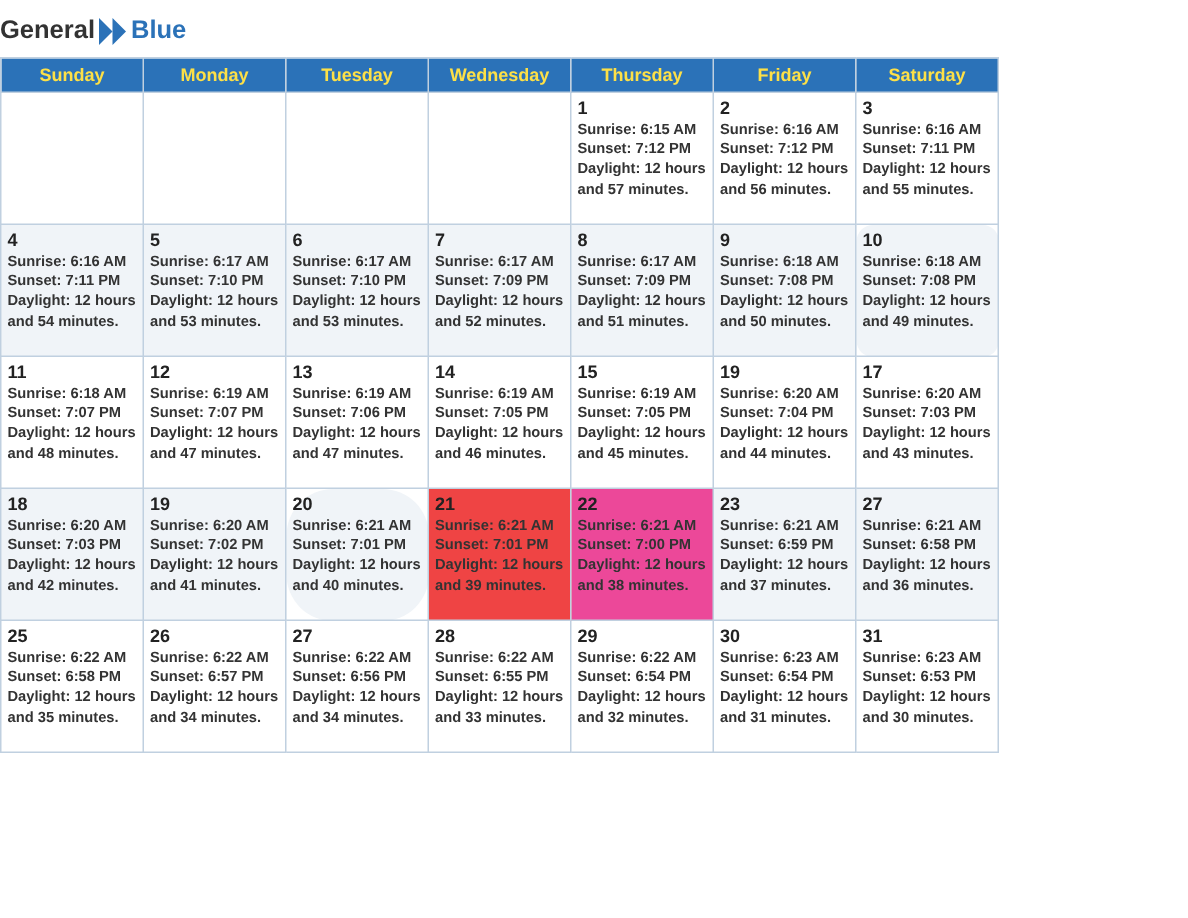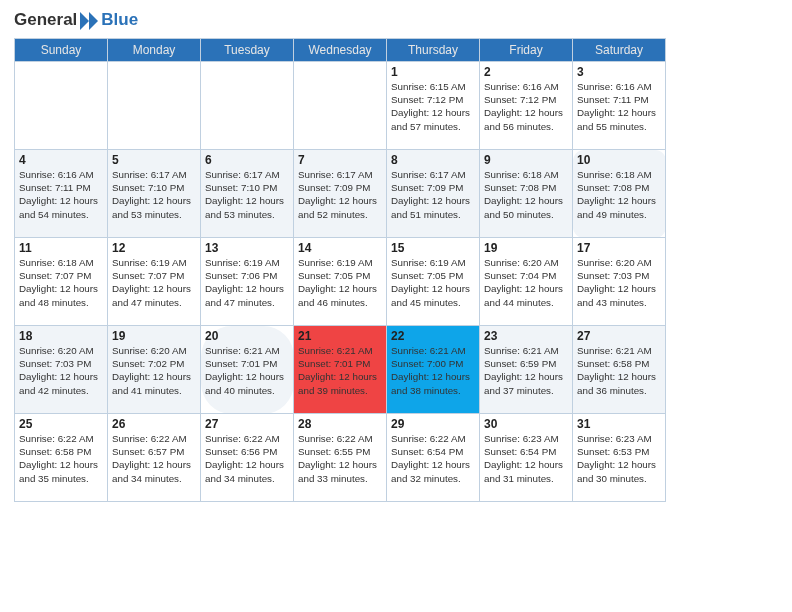--- a/index.html
+++ b/index.html
@@ -6,21 +6,21 @@
     body {
       font-family: Arial, sans-serif;
       background: #fff;
       width: 792px;
       height: 612px;
       overflow: hidden;
     }
     .page {
       width: 680px;
       height: 612px;
-      padding: 10px 14px 10px 14px;
+      padding: 10px 14px 10px 0;
     }
     .header {
       display: flex;
       justify-content: space-between;
       align-items: flex-start;
       margin-bottom: 6px;
     }
     .logo {
       display: flex;
       align-items: center;
@@ -42,24 +42,24 @@
       font-size: 14px;
       color: #555;
     }
     table {
       width: 100%;
       border-collapse: collapse;
       table-layout: fixed;
     }
     .day-header {
       background-color: #2b72b8;
-      color: #e5e5e5;
+      color: #fde047;
       text-align: center;
       font-size: 12px;
-      font-weight: normal;
+      font-weight: bold;
       padding: 4px 2px;
       border: 1px solid #c0d0e0;
     }
     .cal-cell {
       vertical-align: top;
       border: 1px solid #c0d0e0;
       padding: 3px 4px;
       height: 88px;
       background: #fff;
       font-size: 10.5px;
@@ -73,20 +73,21 @@
     .day-num {
       font-size: 12px;
       font-weight: bold;
       color: #222;
       margin-bottom: 1px;
     }
     .cell-info {
       font-size: 9.8px;
       color: #333;
       line-height: 1.35;
+      font-weight: bold;
     }
   </style>
 </head>
 <body>
 
 <div class="page">
   <div class="header">
     <div class="logo">
       <span style="font-size:17px;font-weight:bold;">
         <span style="color:#333;">General</span><svg class="logo-icon" viewBox="0 0 22 22" style="display:inline-block;vertical-align:middle;margin:0 1px;">
@@ -265,21 +266,21 @@
 Daylight: 12 hours
 and 40 minutes.</div>
           </td>
           <td class="cal-cell shaded" style="background: #ef4444;">
             <div class="day-num">21</div>
             <div class="cell-info" style="white-space: pre-line;">Sunrise: 6:21 AM
 Sunset: 7:01 PM
 Daylight: 12 hours
 and 39 minutes.</div>
           </td>
-          <td class="cal-cell shaded" style="background: #0ea5e9;">
+          <td class="cal-cell shaded" style="background: #ec4899;">
             <div class="day-num">22</div>
             <div class="cell-info" style="white-space: pre-line;">Sunrise: 6:21 AM
 Sunset: 7:00 PM
 Daylight: 12 hours
 and 38 minutes.</div>
           </td>
           <td class="cal-cell shaded" style="background: rgb(240, 244, 248);">
             <div class="day-num">23</div>
             <div class="cell-info" style="white-space: pre-line;">Sunrise: 6:21 AM
 Sunset: 6:59 PM

